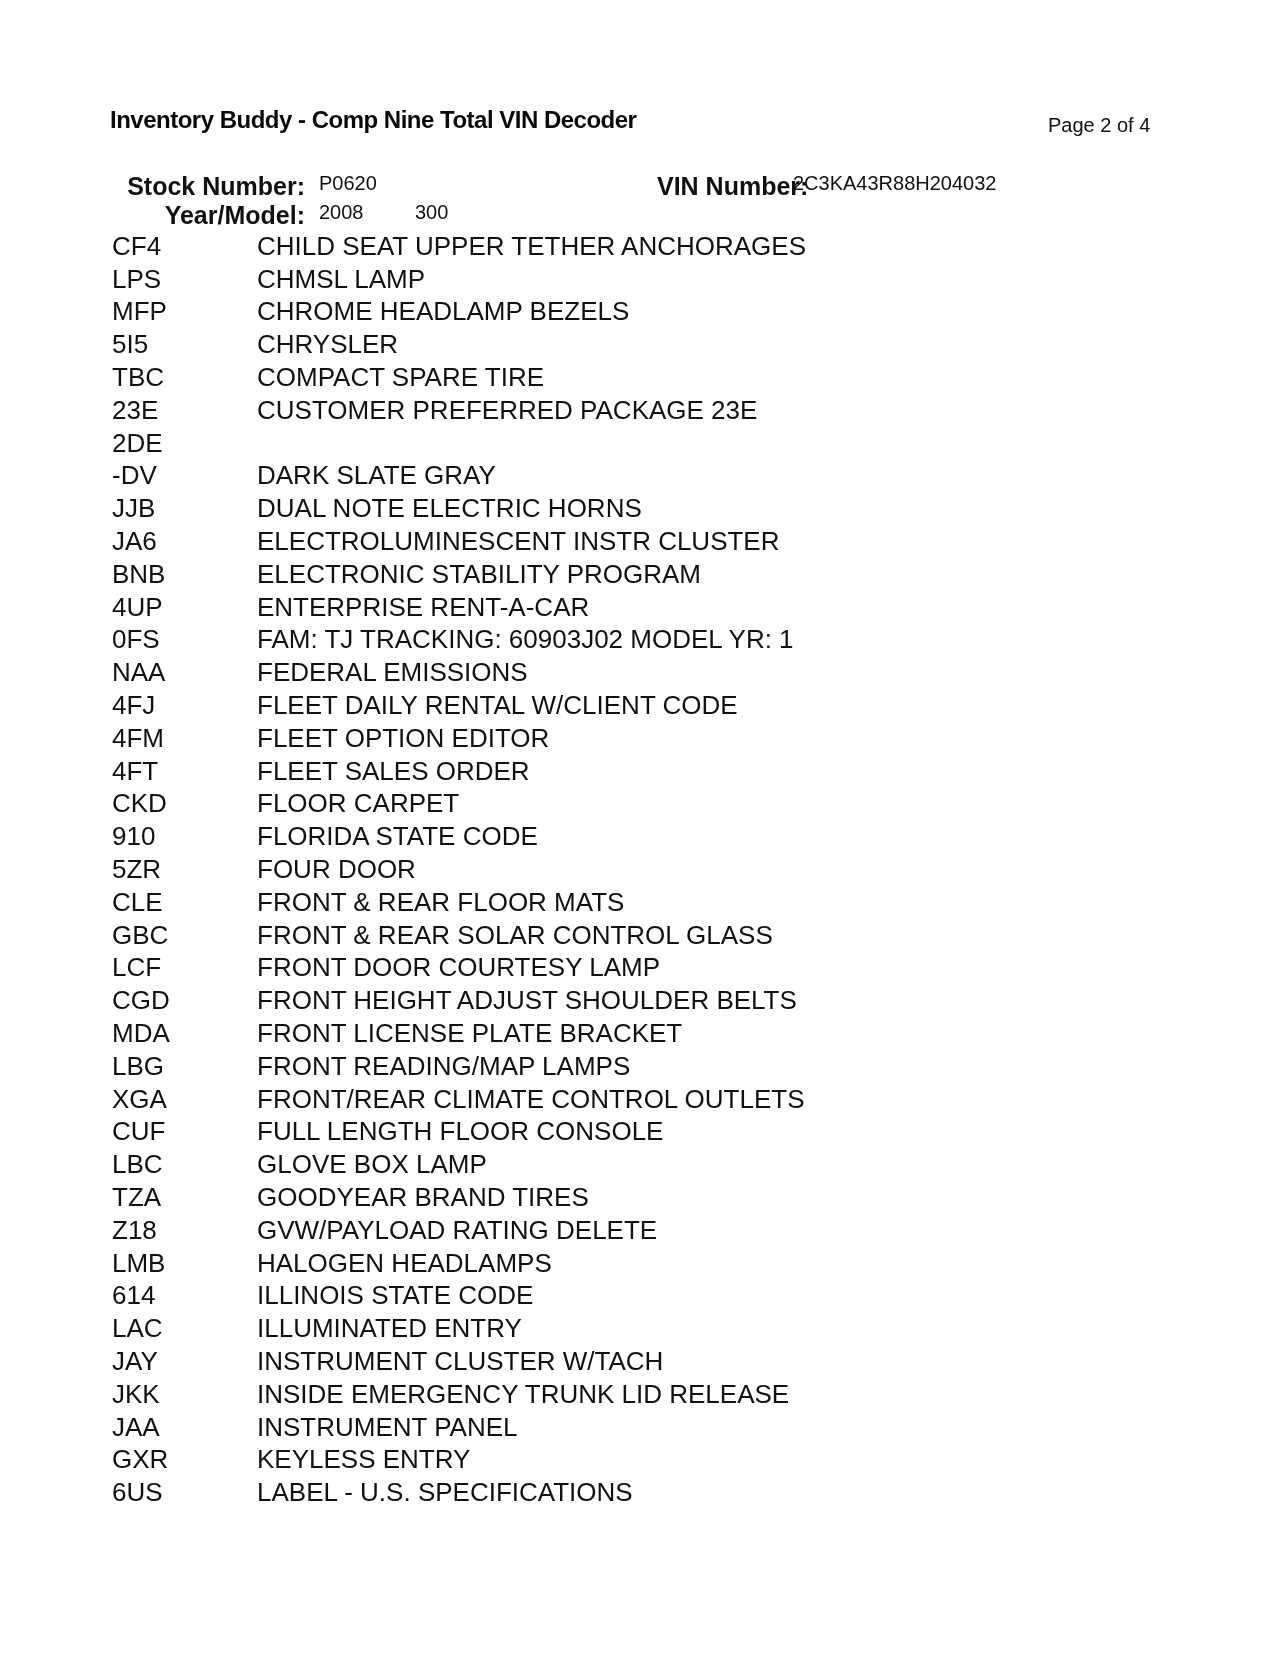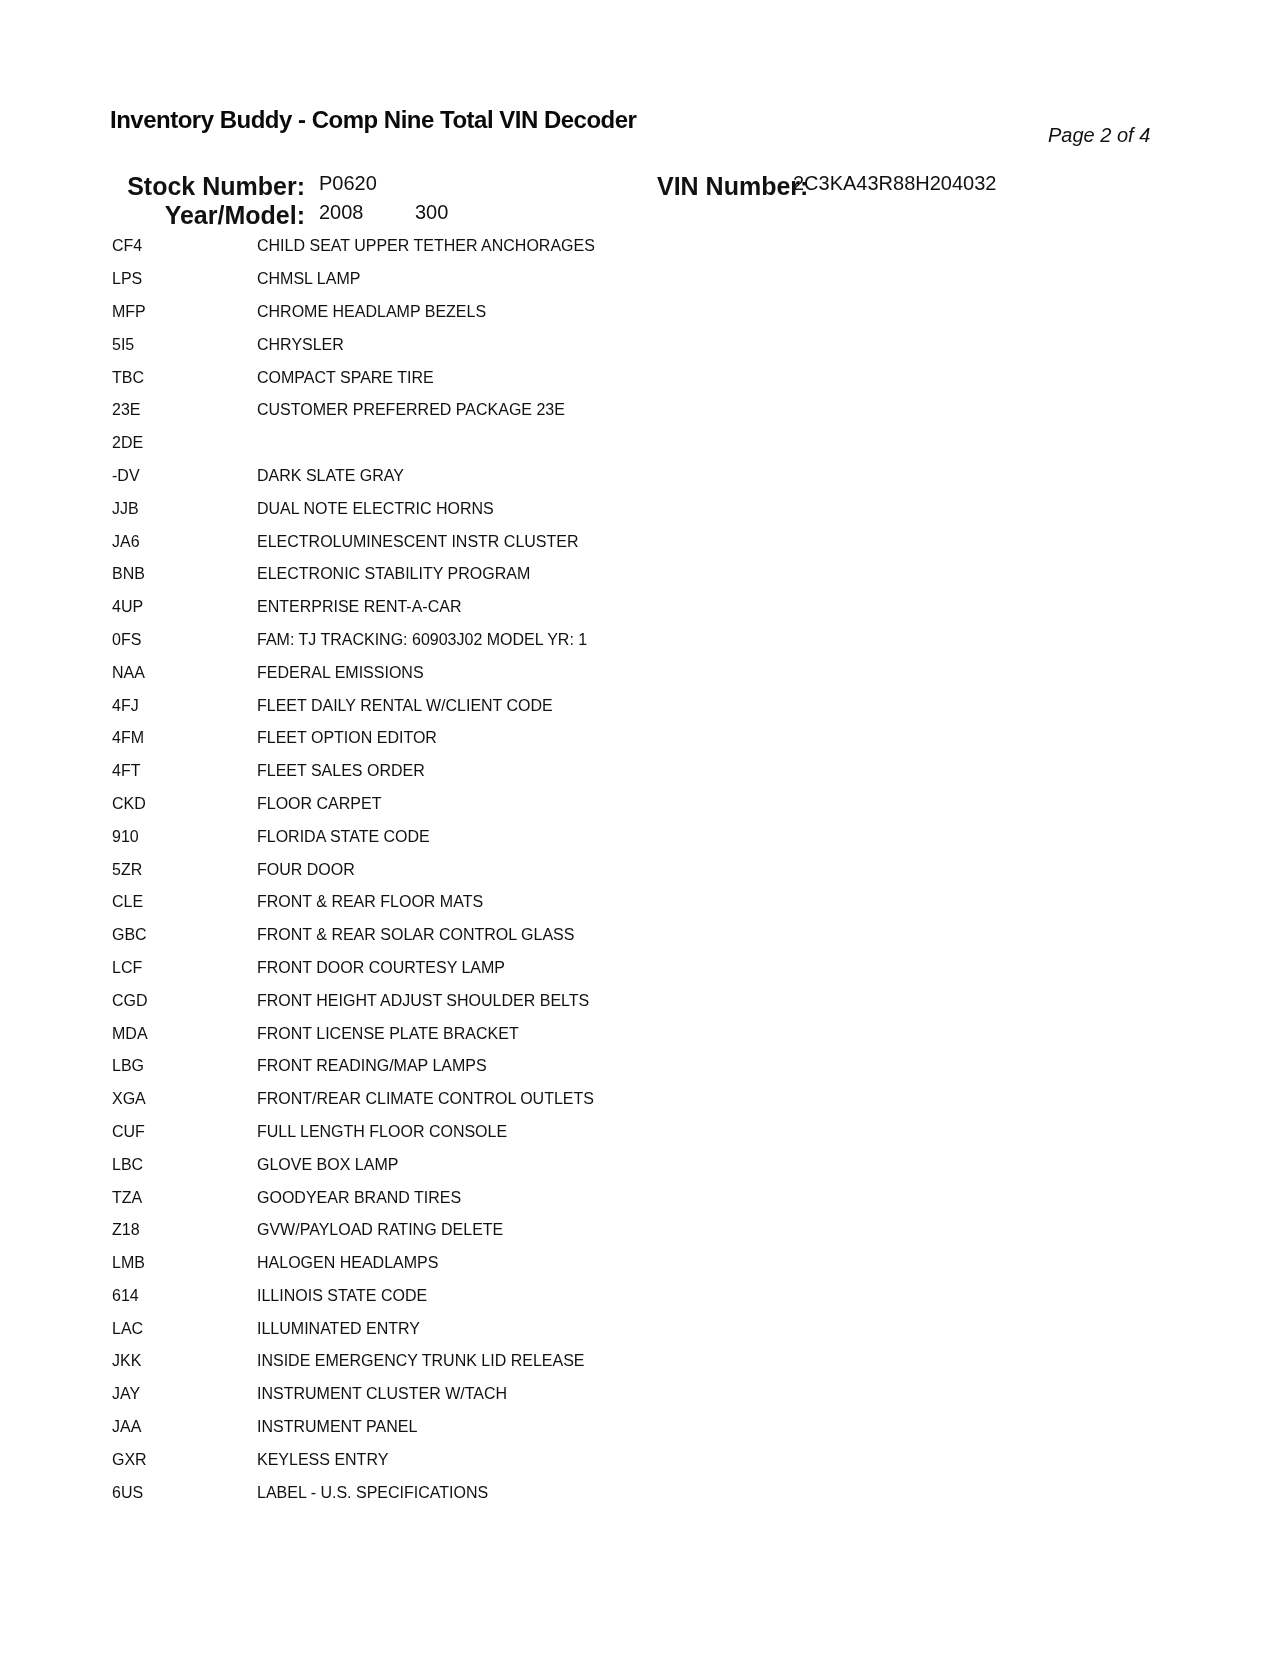--- a/index.html
+++ b/index.html
@@ -21,24 +21,23 @@
     top: 106px;
     font-size: 24px;
     font-weight: bold;
     letter-spacing: -0.5px;
     white-space: nowrap;
     color: #0a0a0a;
   }
   .page-indicator {
     position: absolute;
     left: 1048px;
-    top: 124px;
+    top: 114px;
     font-size: 20px;
     white-space: nowrap;
-    font-style: italic;
   }
   .hdr-label {
     position: absolute;
     font-size: 25px;
     font-weight: bold;
     white-space: nowrap;
   }
   .hdr-value {
     position: absolute;
     font-size: 20px;
@@ -54,21 +53,21 @@
   .options-list {
     position: absolute;
     left: 112px;
     top: 230px;
     width: 1100px;
   }
   .opt-row {
     display: flex;
     height: 32.8px;
     align-items: center;
-    font-size: 16px;
+    font-size: 26px;
     white-space: nowrap;
   }
   .opt-code {
     width: 145px;
     flex: 0 0 145px;
   }
   .opt-desc {
     flex: 1 1 auto;
   }
 </style>
@@ -219,28 +218,28 @@
     </div>
     <div class="opt-row">
       <span class="opt-code">614</span>
       <span class="opt-desc">ILLINOIS STATE CODE</span>
     </div>
     <div class="opt-row">
       <span class="opt-code">LAC</span>
       <span class="opt-desc">ILLUMINATED ENTRY</span>
     </div>
     <div class="opt-row">
+      <span class="opt-code">JAY</span>
+      <span class="opt-desc">INSTRUMENT CLUSTER W/TACH</span>
+    </div>
+    <div class="opt-row">
       <span class="opt-code">JKK</span>
       <span class="opt-desc">INSIDE EMERGENCY TRUNK LID RELEASE</span>
     </div>
     <div class="opt-row">
-      <span class="opt-code">JAY</span>
-      <span class="opt-desc">INSTRUMENT CLUSTER W/TACH</span>
-    </div>
-    <div class="opt-row">
       <span class="opt-code">JAA</span>
       <span class="opt-desc">INSTRUMENT PANEL</span>
     </div>
     <div class="opt-row">
       <span class="opt-code">GXR</span>
       <span class="opt-desc">KEYLESS ENTRY</span>
     </div>
     <div class="opt-row">
       <span class="opt-code">6US</span>
       <span class="opt-desc">LABEL - U.S. SPECIFICATIONS</span>

